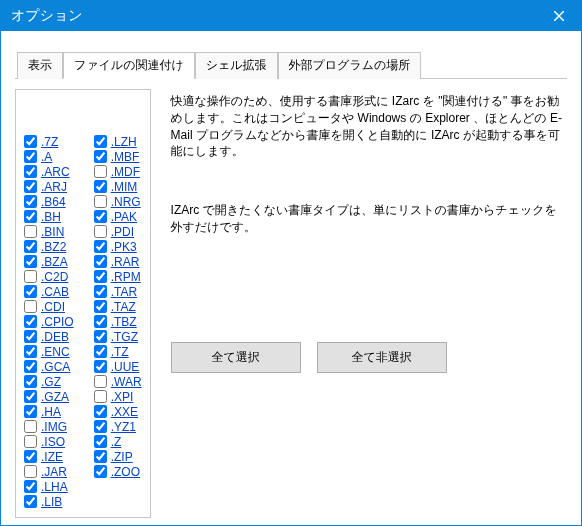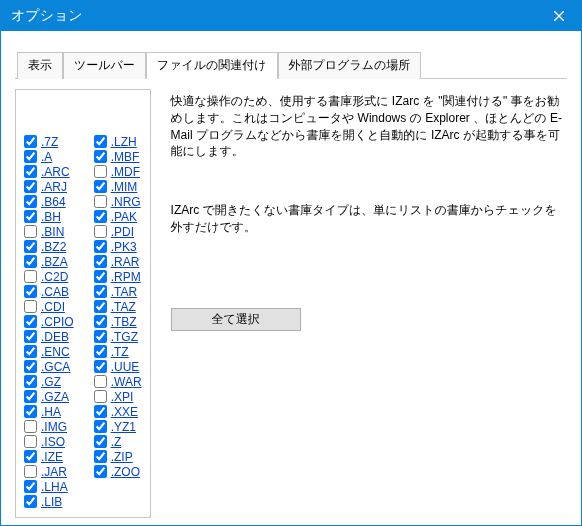--- a/index.html
+++ b/index.html
@@ -16,45 +16,45 @@
 .tab-body { flex: 1; display: flex; gap: 20px; padding-top: 10px; }
 fieldset { border: 1px solid #c5c5c5; padding: 8px 8px 8px 8px; }
 legend { padding: 0 4px; }
 .ext-columns { display: flex; gap: 20px; }
 .ext-col { display: flex; flex-direction: column; gap: 0px; margin-top: 36px; }
 .ext-item { display: flex; align-items: center; height: 15px; }
 .ext-item input { margin-right: 4px; width: 13px; height: 13px; }
 .ext-item span { color: #0645c9; text-decoration: underline; }
 .right-pane { flex: 1; display: flex; flex-direction: column; justify-content: flex-start; padding-top: 4px; }
 .desc1 { line-height: 1.4; margin-bottom: 42px; }
-.desc2 { line-height: 1.4; margin-bottom: 72px; }
+.desc2 { line-height: 1.4; margin-bottom: 106px; }
 .sel-buttons { display: flex; gap: 16px; }
-.sel-buttons button { width: 130px; height: 23px; border: 1px solid #adadad; background: #e1e1e1; cursor: default; text-align: center; }
+.sel-buttons button { width: 130px; height: 31px; border: 1px solid #adadad; background: #e1e1e1; cursor: default; text-align: center; }
 .footer { display: flex; justify-content: flex-end; gap: 10px; padding: 8px 14px 12px 14px; }
 .footer button { width: 86px; height: 23px; border: 1px solid #adadad; background: #e1e1e1; cursor: default; }
 .footer button.primary { border: 1px solid #0078d7; }
 </style>
 </head>
 <body>
 
 <div class="window">
   <div class="titlebar">
     <span class="titlebar-title">オプション</span>
     <div class="close-btn">
       <svg viewBox="0 0 10 10">
           <line x1="0" y1="0" x2="10" y2="10"></line>
           <line x1="10" y1="0" x2="0" y2="10"></line>
         </svg>
     </div>
   </div>
   <div class="content">
     <div class="tabs">
       <div class="tab">表示</div>
-      <div class="tab">ツールバー</div>
       <div class="tab active">ファイルの関連付け</div>
+      <div class="tab">シェル拡張</div>
       <div class="tab">外部プログラムの場所</div>
     </div>
     <div class="tab-body">
       <fieldset>
         <div class="ext-columns">
           <div class="ext-col" id="col0">
               <label class="ext-item">
                 <input type="checkbox" checked="" style="">
                 <span>.7Z</span>
               </label>
@@ -249,20 +249,21 @@
                 <span>.ZOO</span>
               </label>
             </div>
         </div>
       </fieldset>
       <div class="right-pane">
         <div class="desc1">快適な操作のため、使用する書庫形式に IZarc を "関連付ける" 事をお勧めします。これはコンピュータや Windows の Explorer 、ほとんどの E-Mail プログラムなどから書庫を開くと自動的に IZArc が起動する事を可能にします。</div>
         <div class="desc2">IZArc で開きたくない書庫タイプは、単にリストの書庫からチェックを外すだけです。</div>
         <div class="sel-buttons">
           <button>全て選択</button>
+          <button>全て非選択</button>
         </div>
       </div>
     </div>
   </div>
   <div class="footer">
     <button class="primary">OK</button>
     <button>キャンセル</button>
     <button>ヘルプ</button>
   </div>
 </div>

